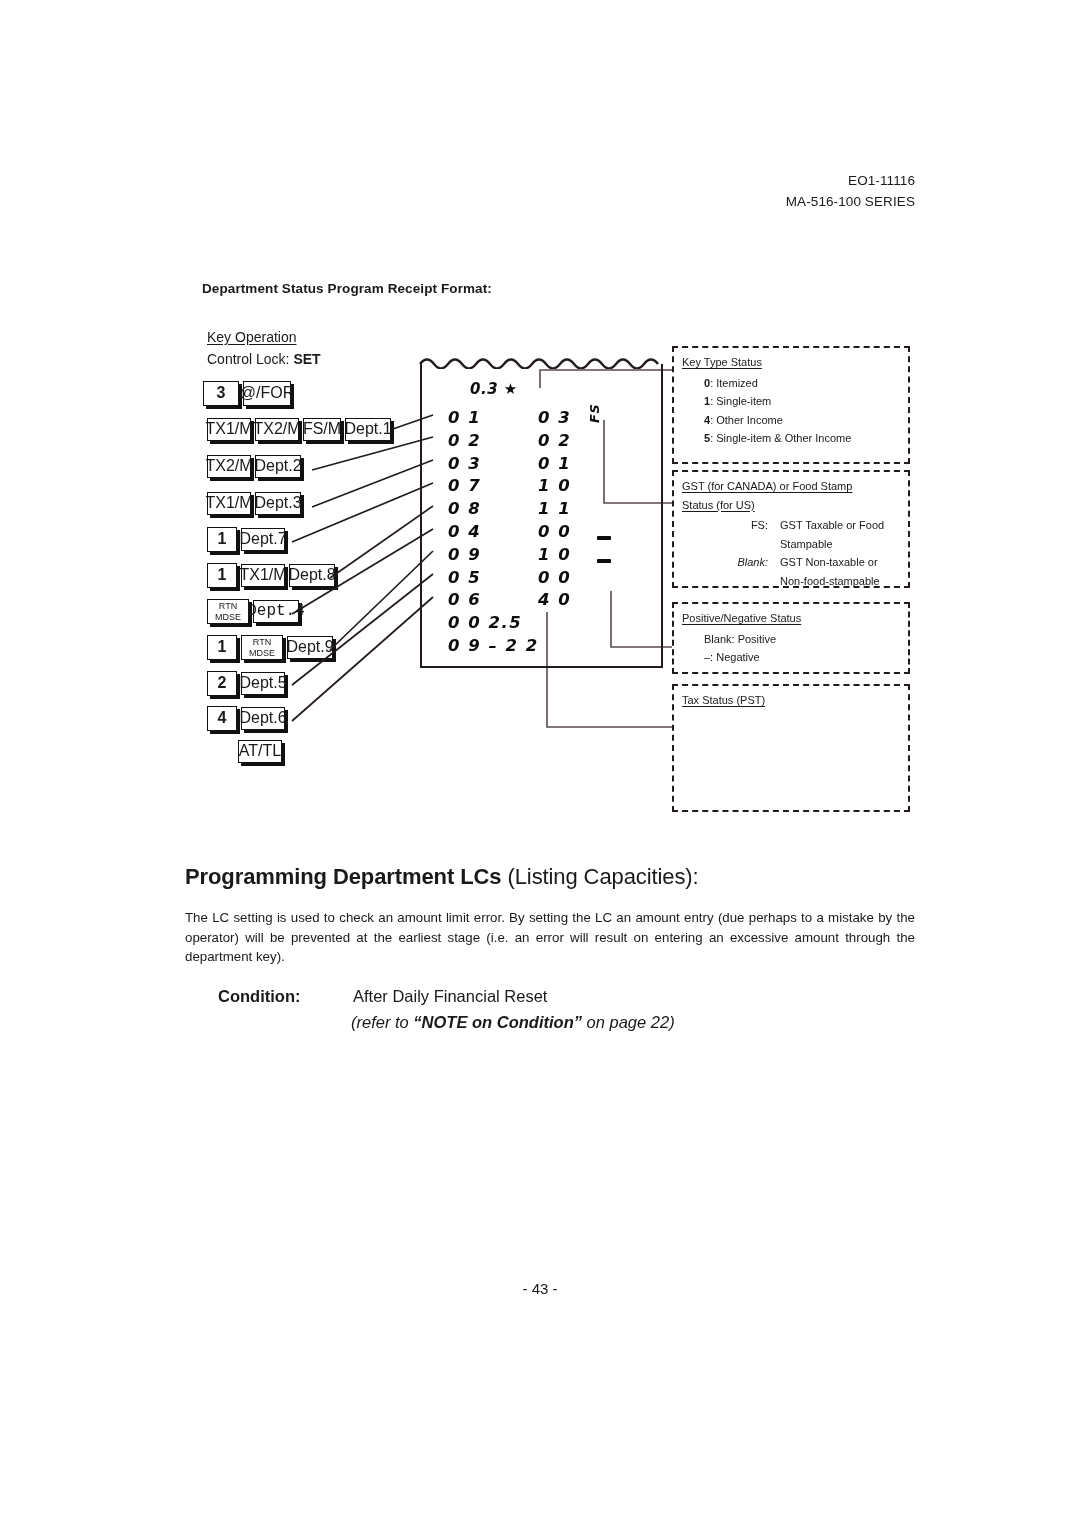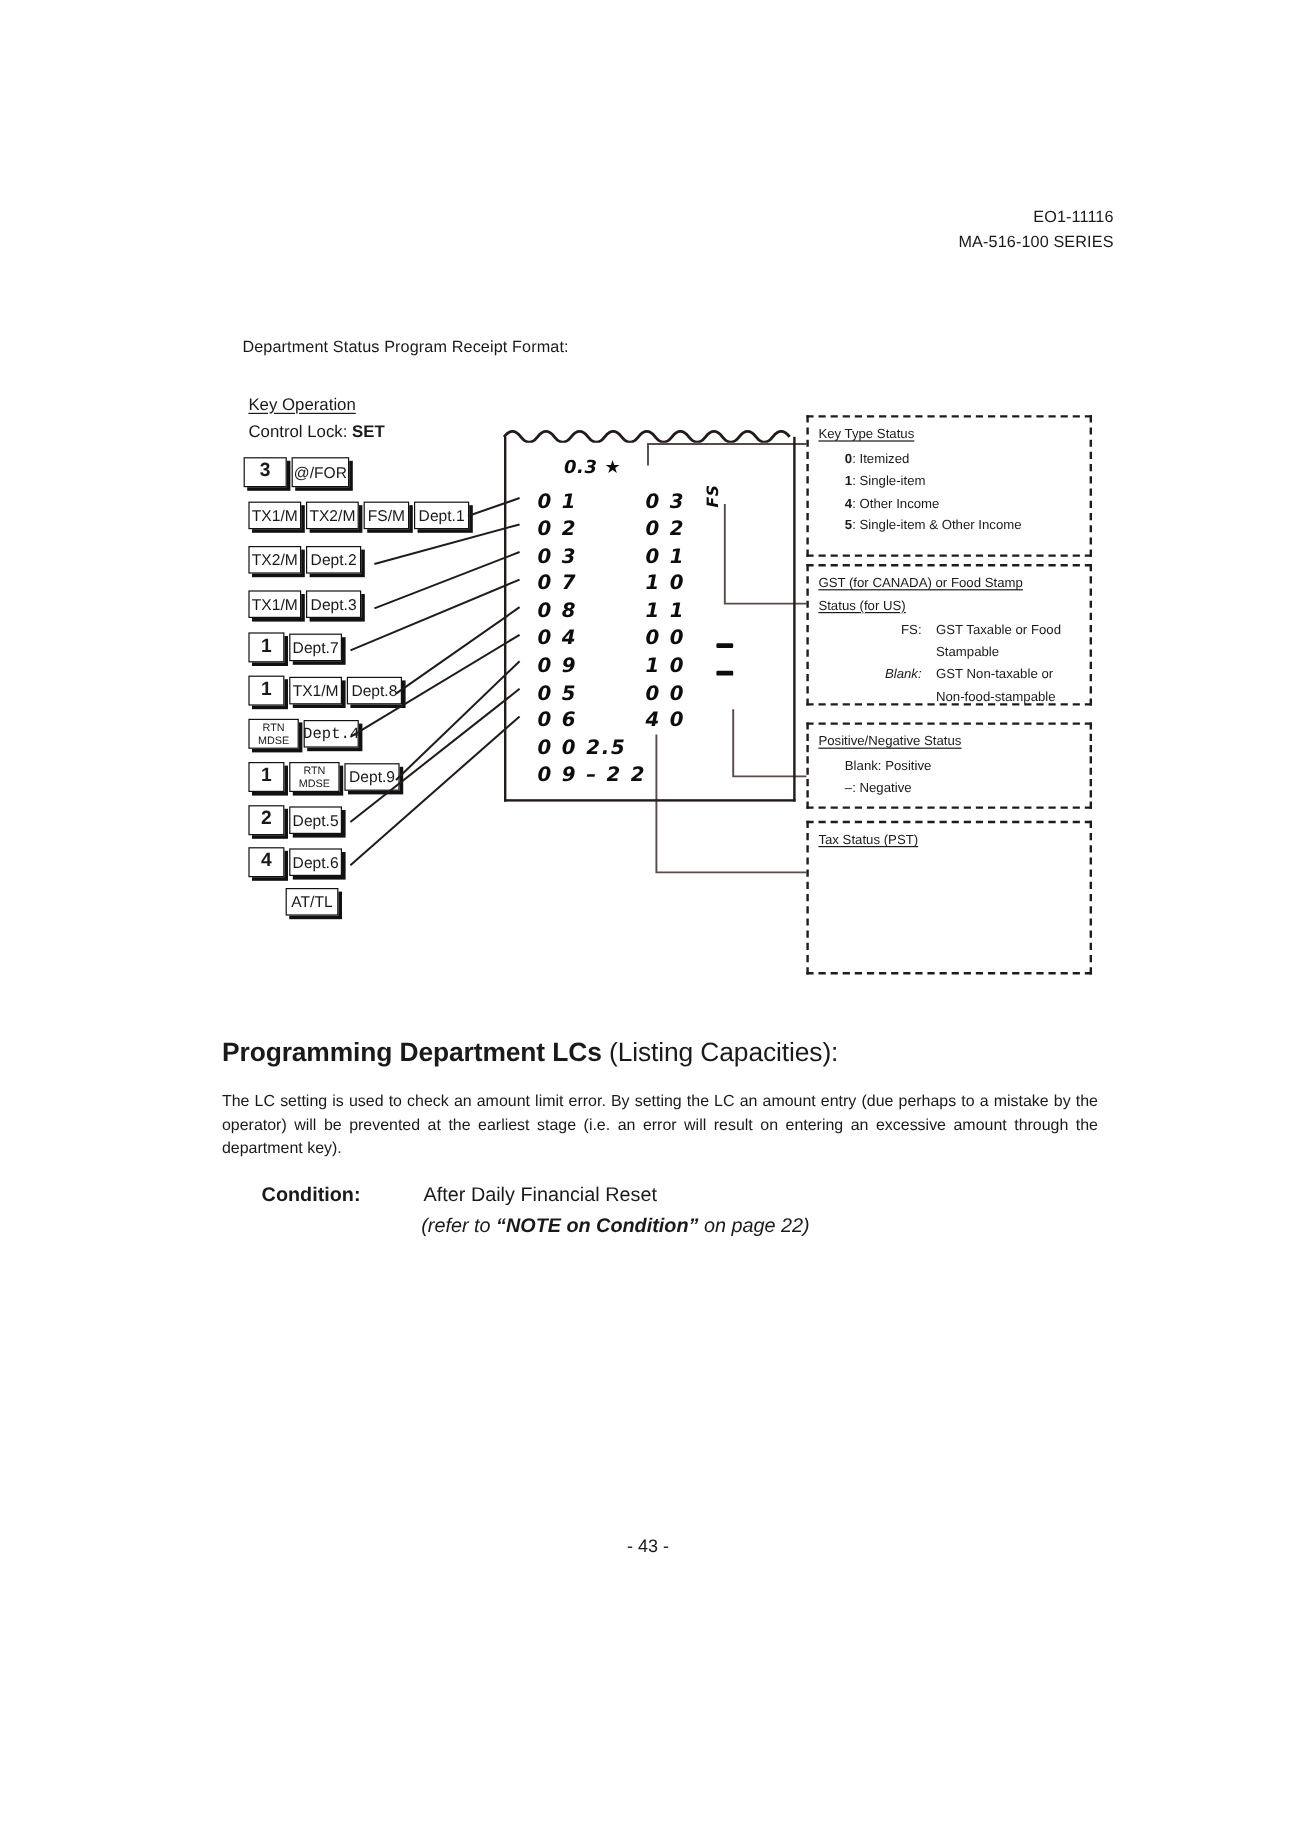--- a/index.html
+++ b/index.html
@@ -3,39 +3,39 @@
 <meta charset="utf-8">
 <style>
   html,body{margin:0;padding:0;background:#fff;}
   body{width:1080px;height:1525px;position:relative;
        font-family:"Liberation Sans",sans-serif;color:#1a1a1a;
        -webkit-font-smoothing:antialiased;}
   .page{position:absolute;inset:0;}
 
   
   .doc-header{position:absolute;left:0;top:170px;width:915px;text-align:right;
-              font-size:13.5px;line-height:21px;letter-spacing:.1px;padding-left:13px;}
+              font-size:13.5px;line-height:21px;letter-spacing:.1px;}
   .doc-header div{white-space:nowrap;}
 
   
-  .sec-title{position:absolute;left:202px;top:281px;font-size:13.5px;font-weight:normal;
+  .sec-title{position:absolute;left:202px;top:281px;font-size:13.5px;font-weight:bold;
              letter-spacing:.1px;}
 
   
   .ko-label{position:absolute;left:207px;top:329px;font-size:14px;
             text-decoration:underline;text-underline-offset:2px;}
   .ko-lock{position:absolute;left:207px;top:351px;font-size:14px;white-space:nowrap;}
   .ko-lock b{font-weight:bold;}
 
   
   .keyrow{position:absolute;display:flex;align-items:center;gap:4px;}
   .key{position:relative;border:1.6px solid #111;background:#fff;
        display:flex;align-items:center;justify-content:center;
        box-shadow:3px 3px 0 0 #111;box-sizing:border-box;
-       font-size:13px;line-height:1.02;text-align:center;
+       font-size:16px;line-height:1.02;text-align:center;
        padding:0 3px;white-space:nowrap;}
   .key.num{font-size:16px;font-weight:bold;box-shadow:3px 3px 0 0 #111;}
   .key.two-line{flex-direction:column;font-size:9px;line-height:1.12;}
 
   
   .receipt{position:absolute;left:420px;top:355px;width:243px;height:313px;}
   .receipt .body{position:absolute;left:0;top:9px;width:100%;height:304px;
                  border-left:2.4px solid #231a1a;border-right:2.4px solid #231a1a;
                  border-bottom:2.4px solid #231a1a;box-sizing:border-box;}
   .receipt svg.wave{position:absolute;left:-2px;top:0;}

